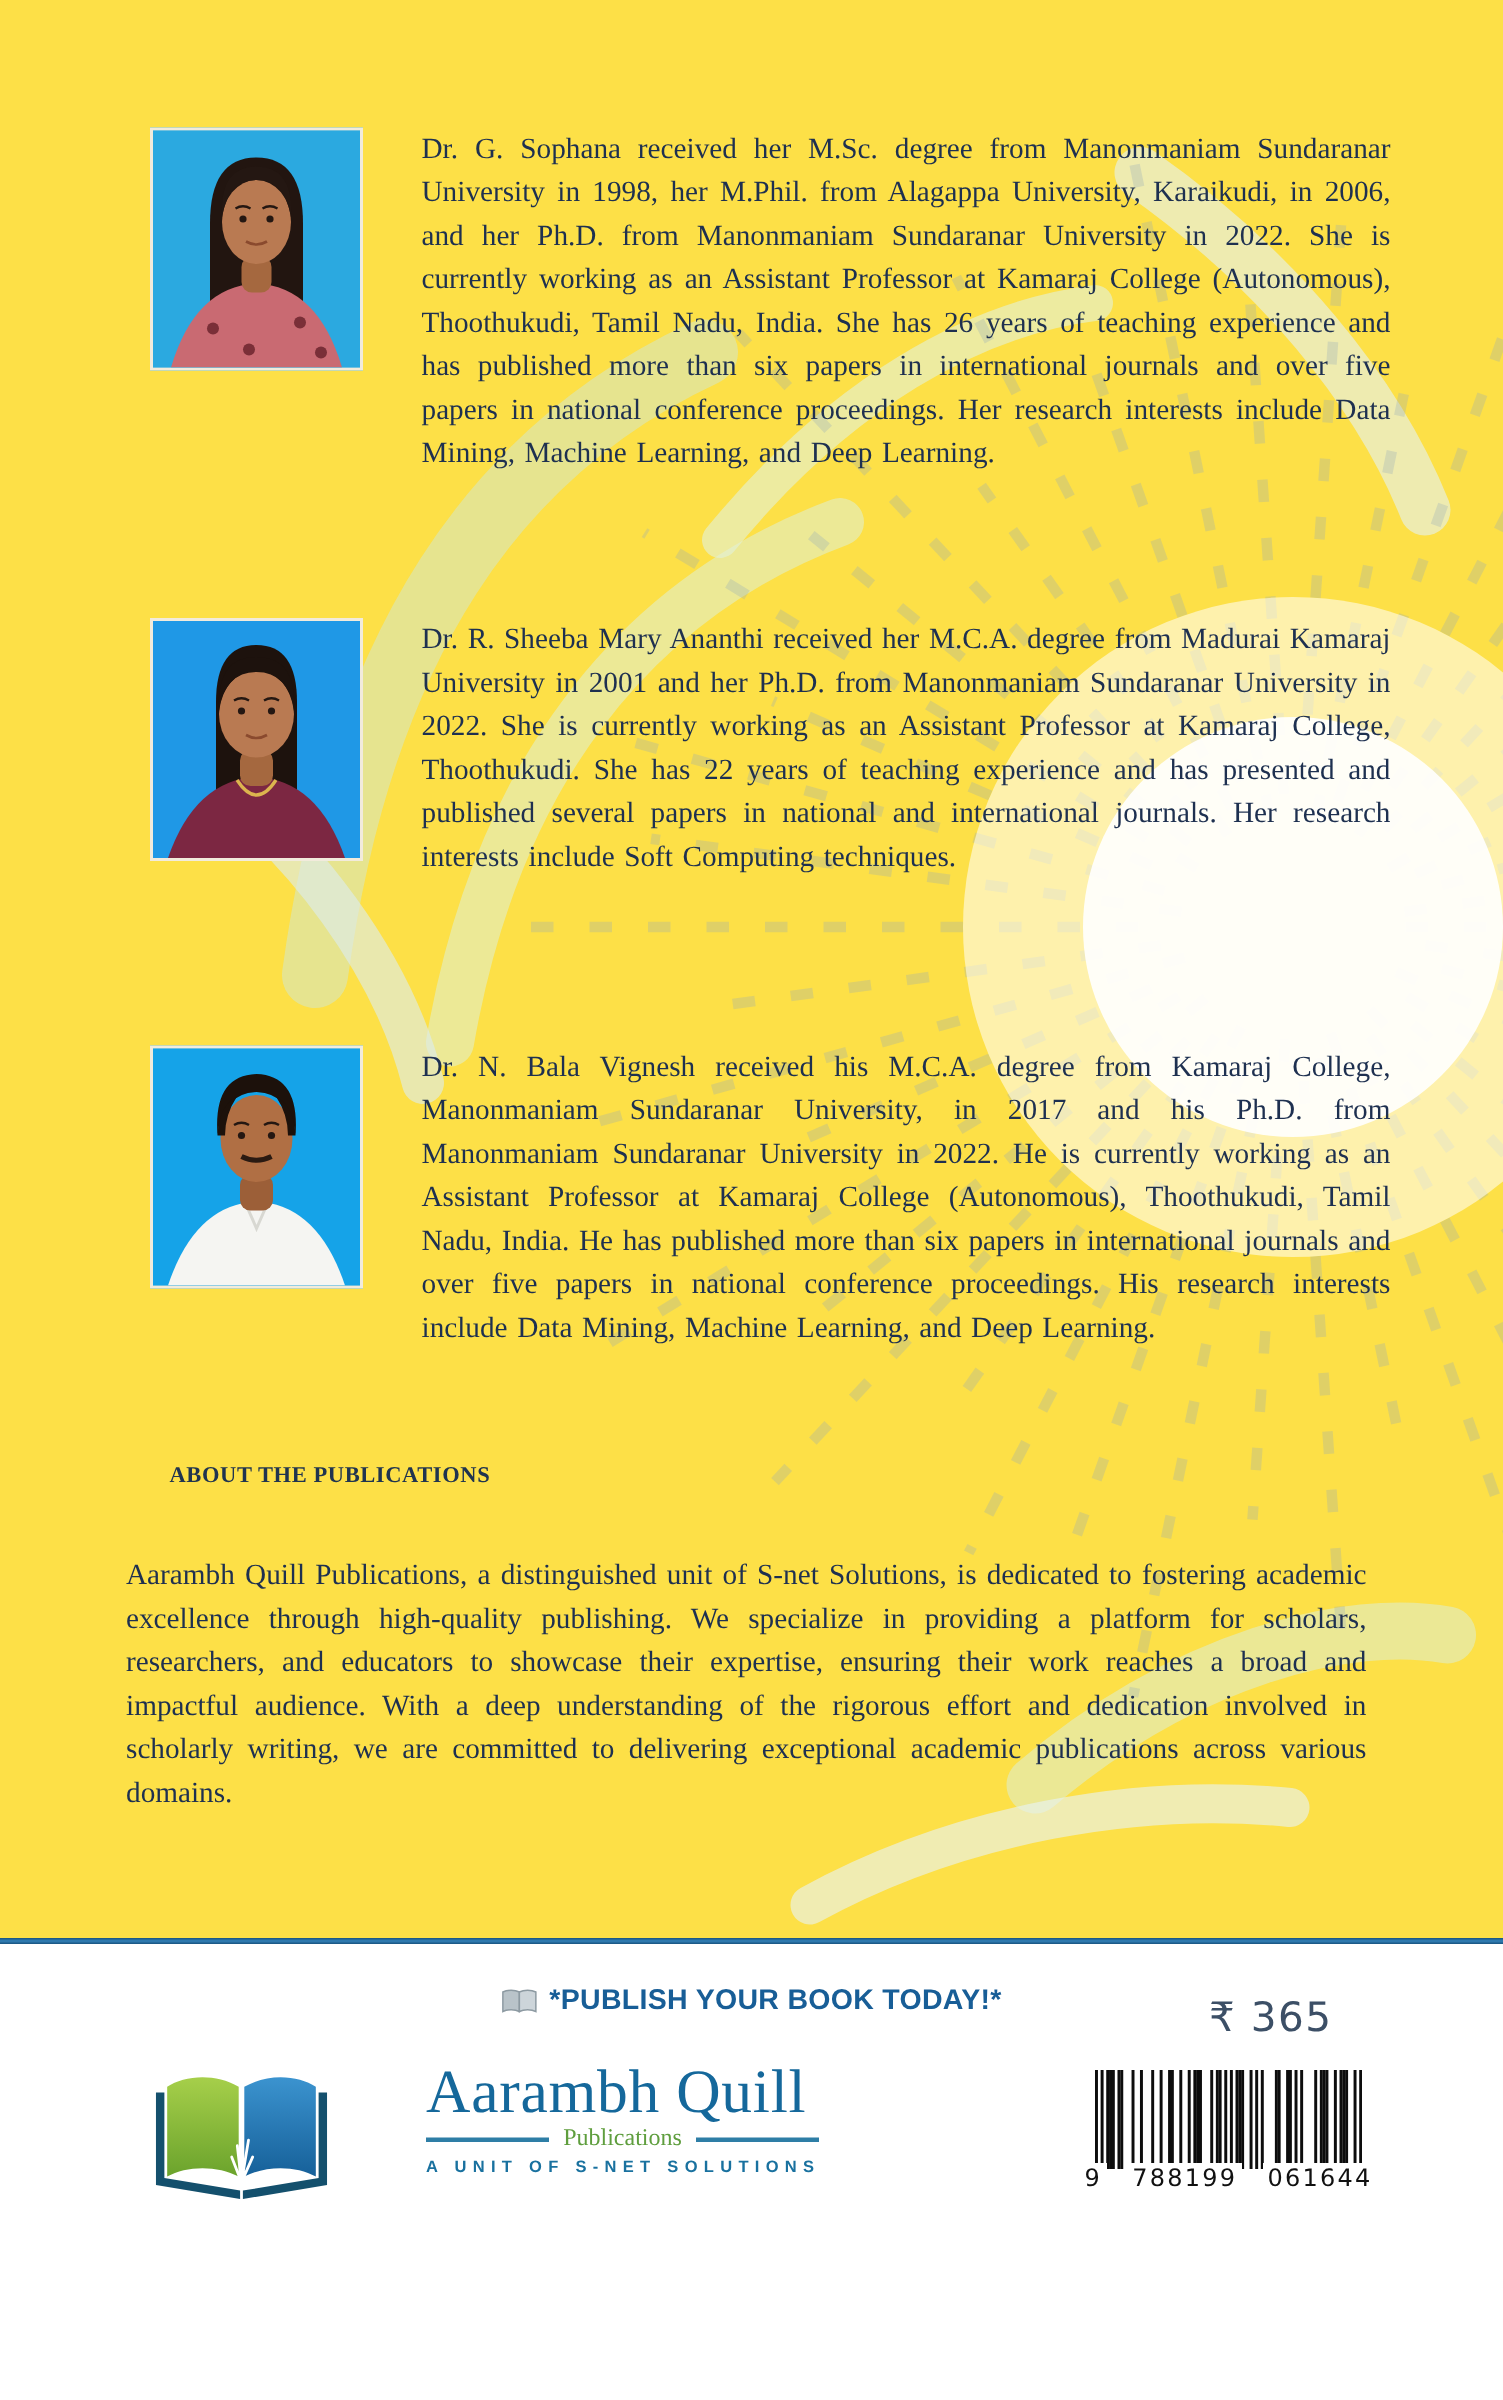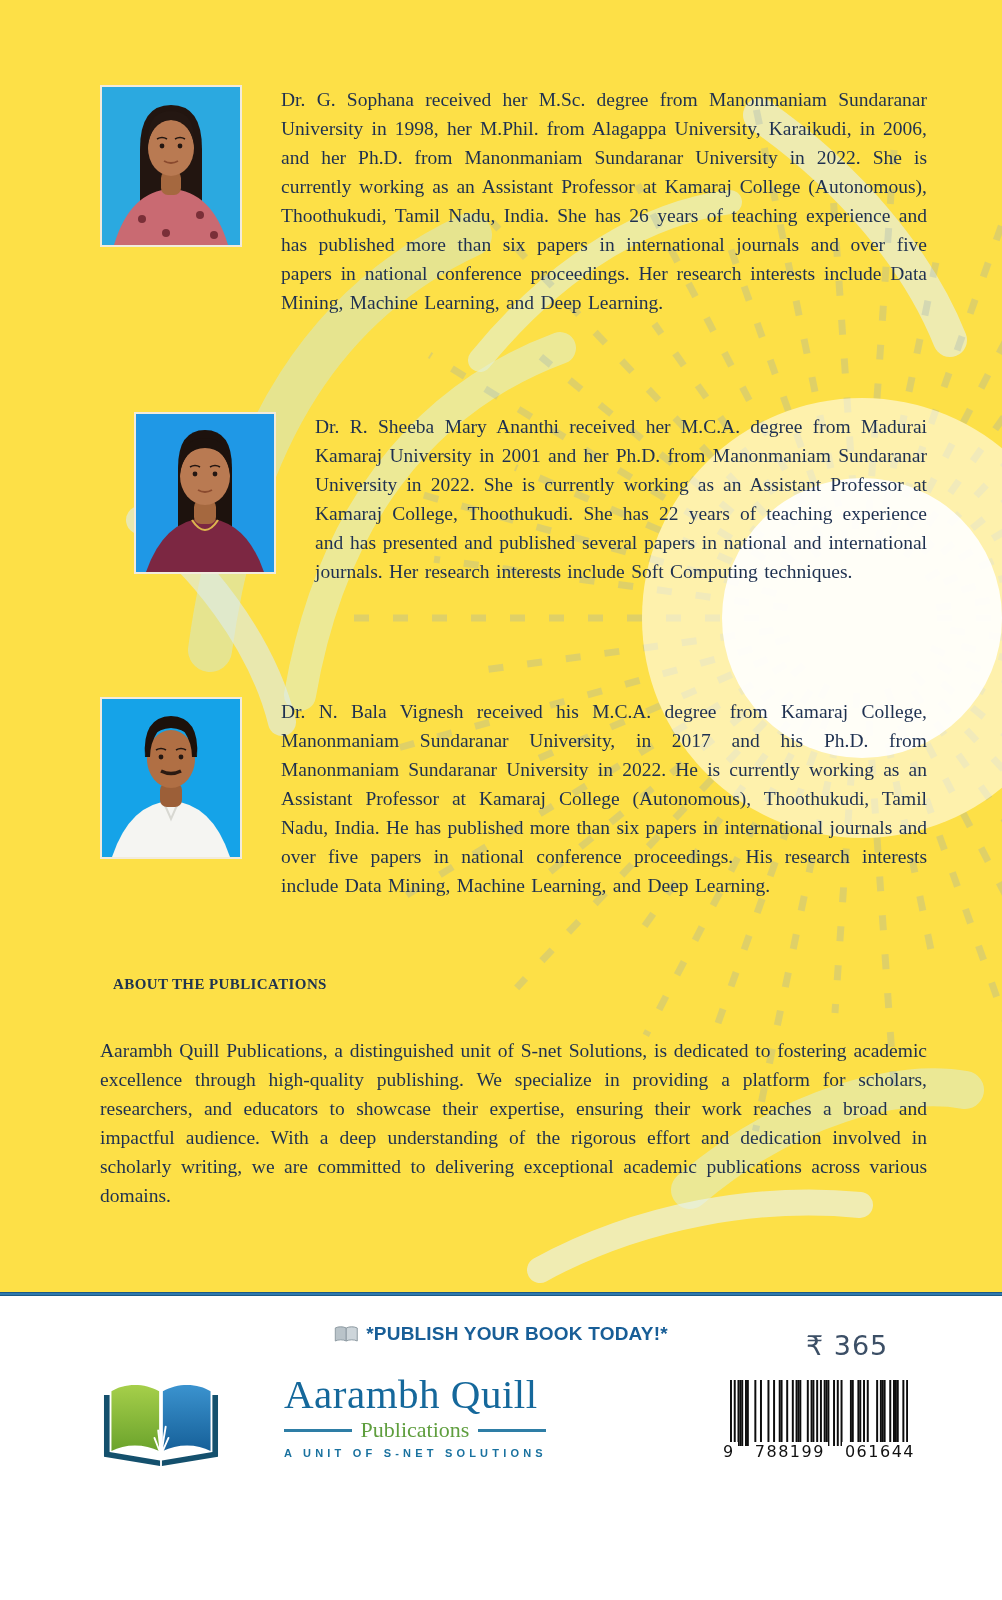--- a/index.html
+++ b/index.html
@@ -4,32 +4,32 @@
 <style>
   html,body{margin:0;padding:0;background:#ffffff;}
   .page{position:relative;width:1002px;height:1600px;background:#fde047;overflow:hidden;
         font-family:"Liberation Serif", serif;}
   .watermark{position:absolute;left:0;top:0;z-index:0;pointer-events:none;}
   .content{position:relative;z-index:1;}
 
   
   .author-row{position:absolute;left:100px;right:75px;display:flex;align-items:flex-start;}
   .row-1{top:85px;}
-  .row-2{top:412px;margin-left:34px;}
+  .row-2{top:412px;}
   .row-3{top:697px;}
   .photo{flex:0 0 138px;width:138px;height:158px;margin-right:39px;border:2px solid #f2ebdc;
          box-sizing:content-box;background:#2ba9e0;}
   .photo svg{display:block;width:138px;height:158px;}
   .bio{margin:0;width:650px;font-size:19.5px;line-height:29px;color:#1e3050;
        text-align:justify;word-spacing:1.5px;}
 
   
   .about-heading{position:absolute;left:113px;top:976px;margin:0;font-size:15px;
                  font-weight:bold;color:#20344f;letter-spacing:.4px;}
-  .about-body{position:absolute;left:100px;top:1036px;width:827px;margin:0;
+  .about-body{position:absolute;left:84px;top:1036px;width:827px;margin:0;
               font-size:19.5px;line-height:29px;color:#1e3050;text-align:justify;word-spacing:1px;}
 
   
   .rule{position:absolute;left:0;top:1292px;width:1002px;height:4px;background:#2e79ae;
         border-top:1px solid #1c5a88;border-bottom:1px solid #1c5a88;box-sizing:border-box;}
 
   
   .footer{position:absolute;left:0;top:1296px;width:1002px;height:372px;background:#ffffff;
           font-family:"Liberation Sans", sans-serif;}
   .publish-line{position:absolute;top:27px;left:50%;transform:translateX(-50%);
@@ -37,21 +37,21 @@
                 color:#185e97;letter-spacing:.2px;white-space:nowrap;}
   .price{position:absolute;top:34px;left:806px;font-family:"DejaVu Sans", sans-serif;
          font-size:27px;color:#3c4f66;letter-spacing:1px;}
   .logo{position:absolute;left:100px;top:78px;display:flex;align-items:flex-start;gap:48px;}
   .logo-book{width:122px;height:86px;margin-top:6px;}
   .logo-text{margin-left:14px;width:262px;}
   .logo-title{font-family:"Liberation Serif", serif;font-size:41px;line-height:40px;
               color:#15689b;letter-spacing:.5px;}
   .logo-sub{display:flex;align-items:center;gap:9px;margin-top:3px;}
   .logo-sub .hline{display:inline-block;height:3px;background:#2e7ea6;flex:1 1 auto;}
-  .logo-sub .sub-label{font-family:"Liberation Serif", serif;font-size:22px;color:#5f9e3e;
+  .logo-sub .sub-label{font-family:"Liberation Serif", serif;font-size:16px;color:#5f9e3e;
                        white-space:nowrap;}
   .logo-tagline{margin-top:4px;font-size:11px;font-weight:600;letter-spacing:4.2px;
                 color:#19719f;white-space:nowrap;}
   .barcode{position:absolute;left:730px;top:84px;width:178px;height:96px;background:#fff;}
   .barcode-digits{position:absolute;left:-10px;right:-10px;top:62px;display:flex;
                   justify-content:space-between;font-family:"DejaVu Sans", sans-serif;
                   font-size:16px;color:#111;}
   .barcode-digits span{background:#fff;padding:0 3px;letter-spacing:1.5px;}
   .site-line{position:absolute;top:201px;left:0;width:100%;text-align:center;
              font-size:17px;color:#2a78ad;}

